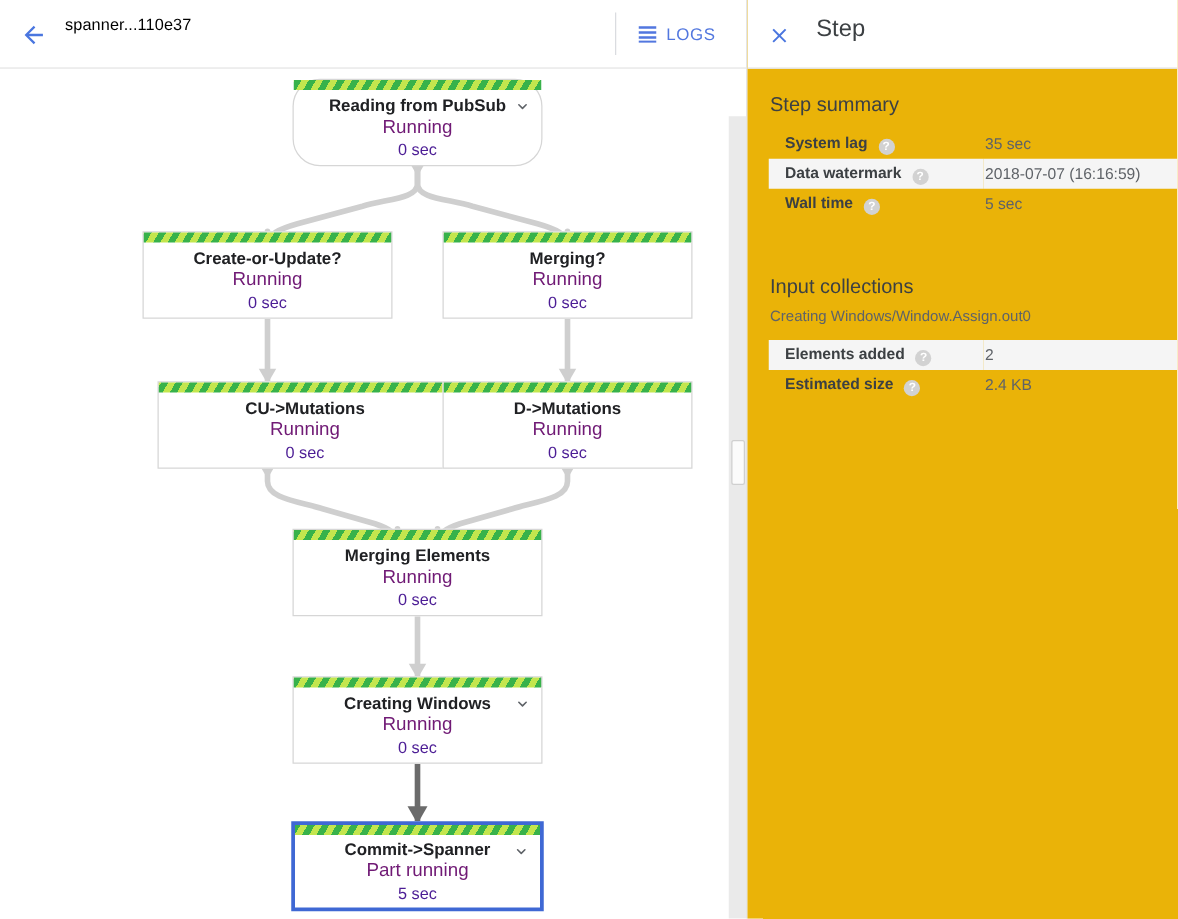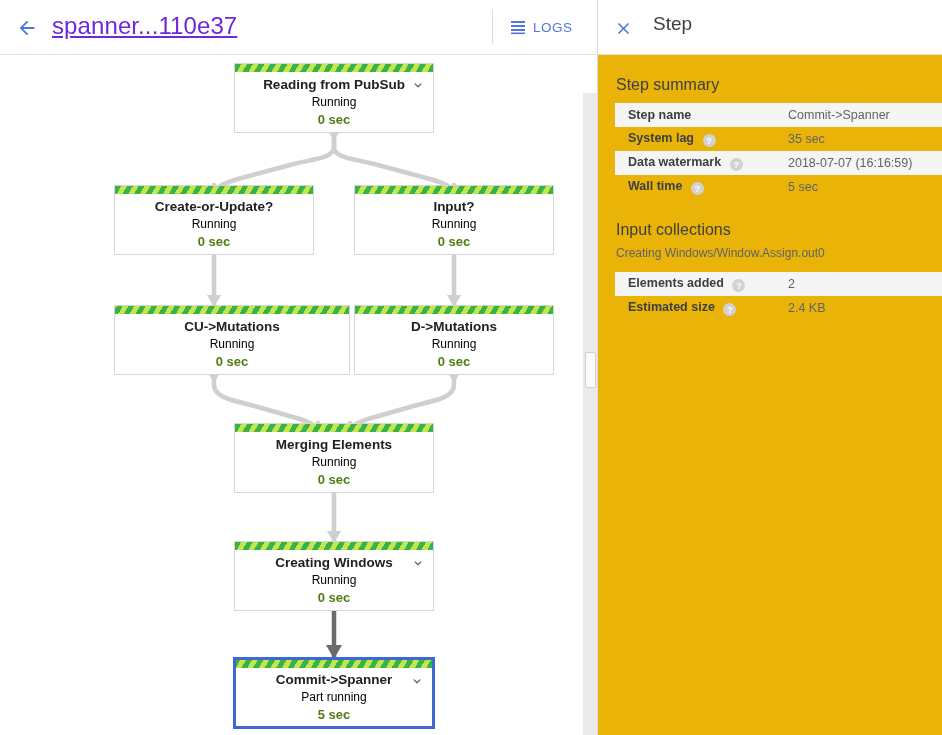--- a/index.html
+++ b/index.html
@@ -30,24 +30,23 @@
     box-sizing: border-box;
   }
   #back-button {
     position: absolute; left: 10px; top: 11px;
     width: 34px; height: 34px;
     display: flex; align-items: center; justify-content: center;
     cursor: pointer;
   }
   #job-title {
     position: absolute; left: 52px; top: 12px;
-    font-size: 24px; color: #6d28d9;
+    font-size: 13px; color: #000000;
     letter-spacing: .1px;
     white-space: nowrap;
-    text-decoration: underline;
   }
   #header-divider {
     position: absolute; left: 492px; top: 10px;
     width: 1px; height: 34px;
     background: #dadce0;
   }
   #logs-button {
     position: absolute; left: 510px; top: 13px;
     height: 28px;
     display: flex; align-items: center; gap: 7px;
@@ -90,27 +89,26 @@
   .node-body {
     position: absolute; left: 0; top: 8px; right: 0; bottom: 0;
     display: flex; flex-direction: column;
     align-items: center; justify-content: center;
   }
   .node-title {
     font-size: 13.5px; font-weight: bold; color: #202124;
     line-height: 17px;
   }
   .node-status {
-    font-size: 12px; color: #000000;
+    font-size: 15px; color: #701a75;
     line-height: 18px;
   }
   .node-time {
-    font-size: 13px; color: #4d7c0f;
+    font-size: 13px; color: #4c1d95;
     line-height: 17px;
-    font-weight: bold;
   }
   .node-chevron {
     position: absolute; right: 8px; top: 14px;
     width: 14px; height: 14px;
     cursor: pointer;
   }
 
   
   #graph-scroll-track {
     position: absolute; left: 583px; top: 93px;
@@ -241,21 +239,21 @@
         <path d="M454,320 L454,330 C454,344 430,346 410,352 L368,364 C356,368 350,372 350,380 L350,368" stroke="#cfcfcf" stroke-width="4.5" fill="none" stroke-linecap="round"></path>
         <polygon points="454,328 447,316 461,316" fill="#cfcfcf"></polygon>
 
         <path d="M334,438 L334,486" stroke="#cfcfcf" stroke-width="4.5" fill="none"></path>
         <polygon points="334,488 327,476 341,476" fill="#cfcfcf"></polygon>
 
         <path d="M334,556 L334,602" stroke="#6b6b6b" stroke-width="4.5" fill="none"></path>
         <polygon points="334,604 326,590 342,590" fill="#6b6b6b"></polygon>
       </svg>
 
-      <div class="node" style="left:234px; top:8px; width:200px; height:70px;">
+      <div class="node" style="left:234px; top:8px; width:200px; height:70px;border-radius:22px;">
         <div class="node-stripe"></div>
         <div class="node-chevron">
           <svg width="14" height="14" viewBox="0 0 24 24">
               <path d="M7 10l5 5 5-5" stroke="#5f6368" stroke-width="2.2" fill="none" stroke-linecap="round" stroke-linejoin="round"></path>
             </svg>
         </div>
         <div class="node-body">
           <div class="node-title">Reading from PubSub</div>
           <div class="node-status">Running</div>
           <div class="node-time">0 sec</div>
@@ -267,27 +265,27 @@
         <div class="node-body">
           <div class="node-title">Create-or-Update?</div>
           <div class="node-status">Running</div>
           <div class="node-time">0 sec</div>
         </div>
       </div>
 
       <div class="node" style="left:354px; top:130px; width:200px; height:70px;">
         <div class="node-stripe"></div>
         <div class="node-body">
-          <div class="node-title">Input?</div>
-          <div class="node-status">Running</div>
-          <div class="node-time">0 sec</div>
-        </div>
-      </div>
-
-      <div class="node" style="left:114px; top:250px; width:236px; height:70px;">
+          <div class="node-title">Merging?</div>
+          <div class="node-status">Running</div>
+          <div class="node-time">0 sec</div>
+        </div>
+      </div>
+
+      <div class="node" style="left:126px; top:250px; width:236px; height:70px;">
         <div class="node-stripe"></div>
         <div class="node-body">
           <div class="node-title">CU-&gt;Mutations</div>
           <div class="node-status">Running</div>
           <div class="node-time">0 sec</div>
         </div>
       </div>
 
       <div class="node" style="left:354px; top:250px; width:200px; height:70px;text-align:right;">
         <div class="node-stripe"></div>
@@ -351,26 +349,20 @@
           <path d="M19 6.4L17.6 5 12 10.6 6.4 5 5 6.4 10.6 12 5 17.6 6.4 19 12 13.4 17.6 19 19 17.6 13.4 12z" fill="#4a76df"></path>
         </svg>
       </div>
       <div id="panel-title">Step</div>
     </div>
 
     <div class="section-heading" style="left:18px; top:76px;">Step summary</div>
 
     <table class="kv-table" style="left:17px; top:103px;">
       <tbody>
-        <tr class="kv-row shaded">
-          <td class="kv-label">
-            <span>Step name</span>
-          </td>
-          <td class="kv-value">Commit-&gt;Spanner</td>
-        </tr>
         <tr class="kv-row">
           <td class="kv-label">
             <span>System lag</span>
             <span class="help-icon">?</span>
           </td>
           <td class="kv-value">35 sec</td>
         </tr>
         <tr class="kv-row shaded">
           <td class="kv-label">
             <span>Data watermark</span>

